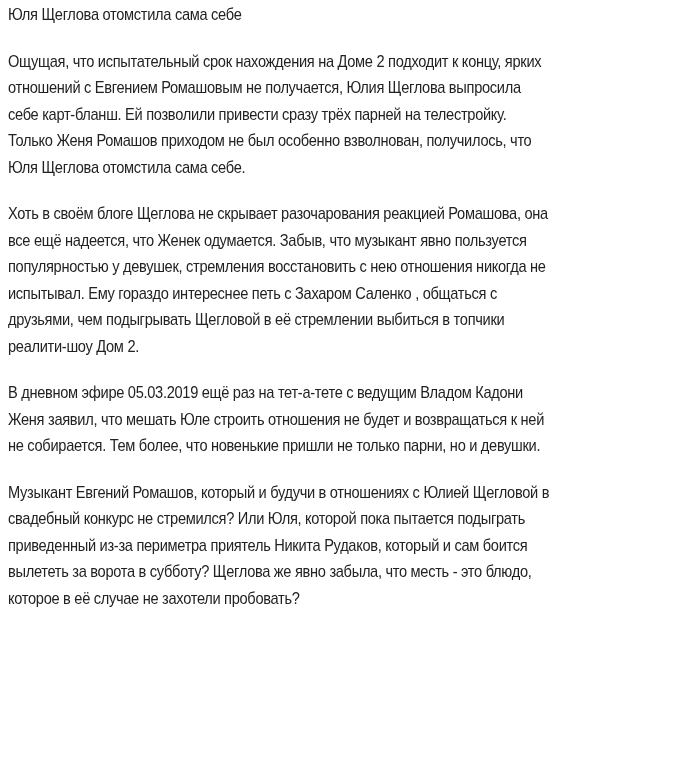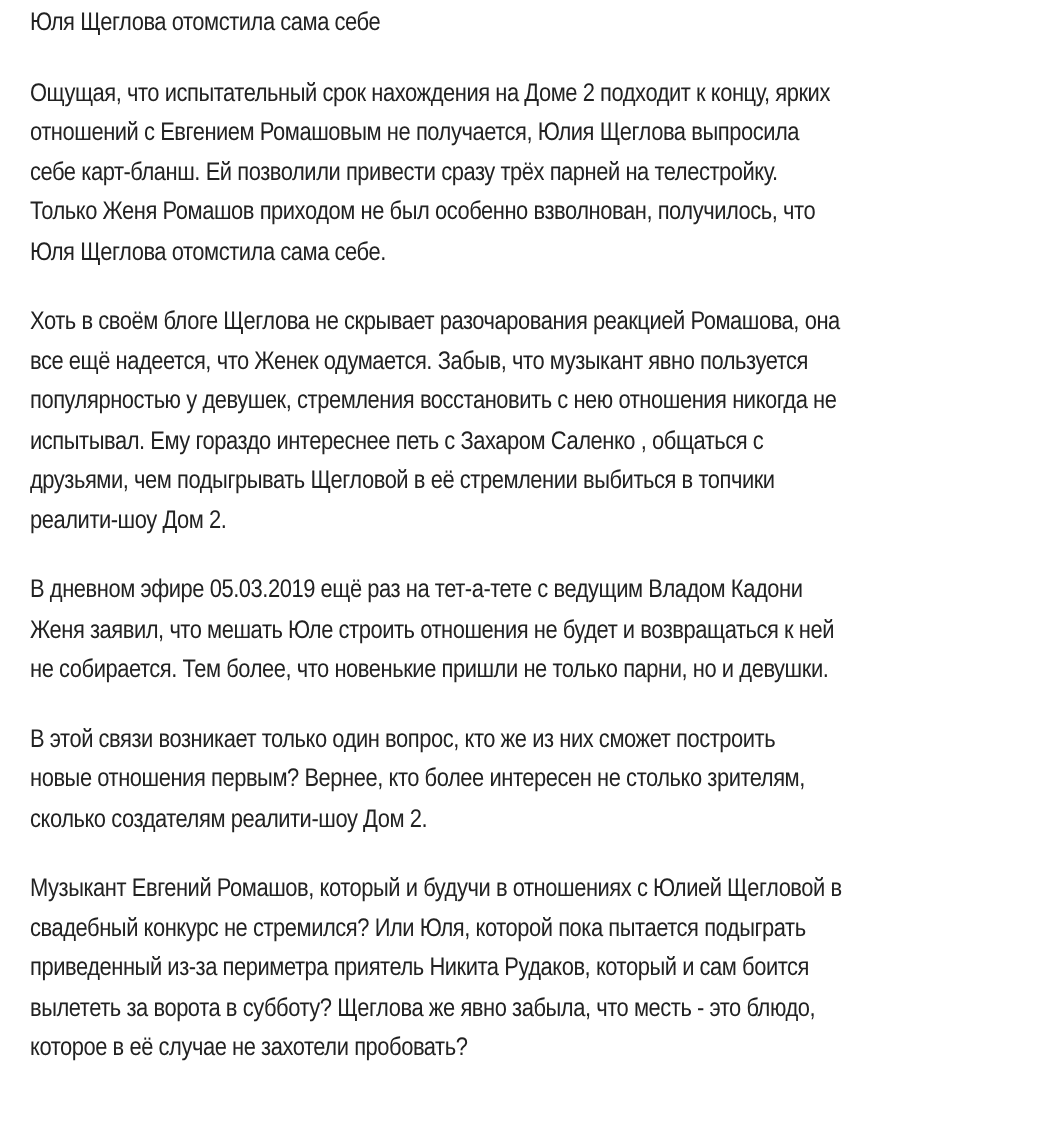--- a/index.html
+++ b/index.html
@@ -21,21 +21,21 @@
     .line-text {
       font-size: 17px;
       line-height: 26.5px;
       letter-spacing: -0.35px;
       transform: scaleX(0.86);
       transform-origin: left top;
       width: 790px;
       white-space: nowrap;
     }
     .article p {
-      margin: 0 0 20px 16px;
+      margin: 0 0 20px 4px;
     }
     .title { margin-bottom: 20px !important; }
     .author { margin-bottom: 20px !important; }
     .para-line { display: block; }
   </style>
 </head>
 <body>
 
 <div class="article">
   <p class="title">
@@ -58,25 +58,20 @@
     <span class="line-text para-line">друзьями, чем подыгрывать Щегловой в её стремлении выбиться в топчики</span>
     <span class="line-text para-line">реалити-шоу Дом 2.</span>
   </p>
 
   <p>
     <span class="line-text para-line">В дневном эфире 05.03.2019 ещё раз на тет-а-тете с ведущим Владом Кадони</span>
     <span class="line-text para-line">Женя заявил, что мешать Юле строить отношения не будет и возвращаться к ней</span>
     <span class="line-text para-line">не собирается. Тем более, что новенькие пришли не только парни, но и девушки.</span>
   </p>
 
-  <p>
-    <span class="line-text para-line">В этой связи возникает только один вопрос, кто же из них сможет построить</span>
-    <span class="line-text para-line">новые отношения первым? Вернее, кто более интересен не столько зрителям,</span>
-    <span class="line-text para-line">сколько создателям реалити-шоу Дом 2.</span>
-  </p>
 
   <p>
     <span class="line-text para-line">Музыкант Евгений Ромашов, который и будучи в отношениях с Юлией Щегловой в</span>
     <span class="line-text para-line">свадебный конкурс не стремился? Или Юля, которой пока пытается подыграть</span>
     <span class="line-text para-line">приведенный из-за периметра приятель Никита Рудаков, который и сам боится</span>
     <span class="line-text para-line">вылететь за ворота в субботу? Щеглова же явно забыла, что месть - это блюдо,</span>
     <span class="line-text para-line">которое в её случае не захотели пробовать?</span>
   </p>
 </div>
 

